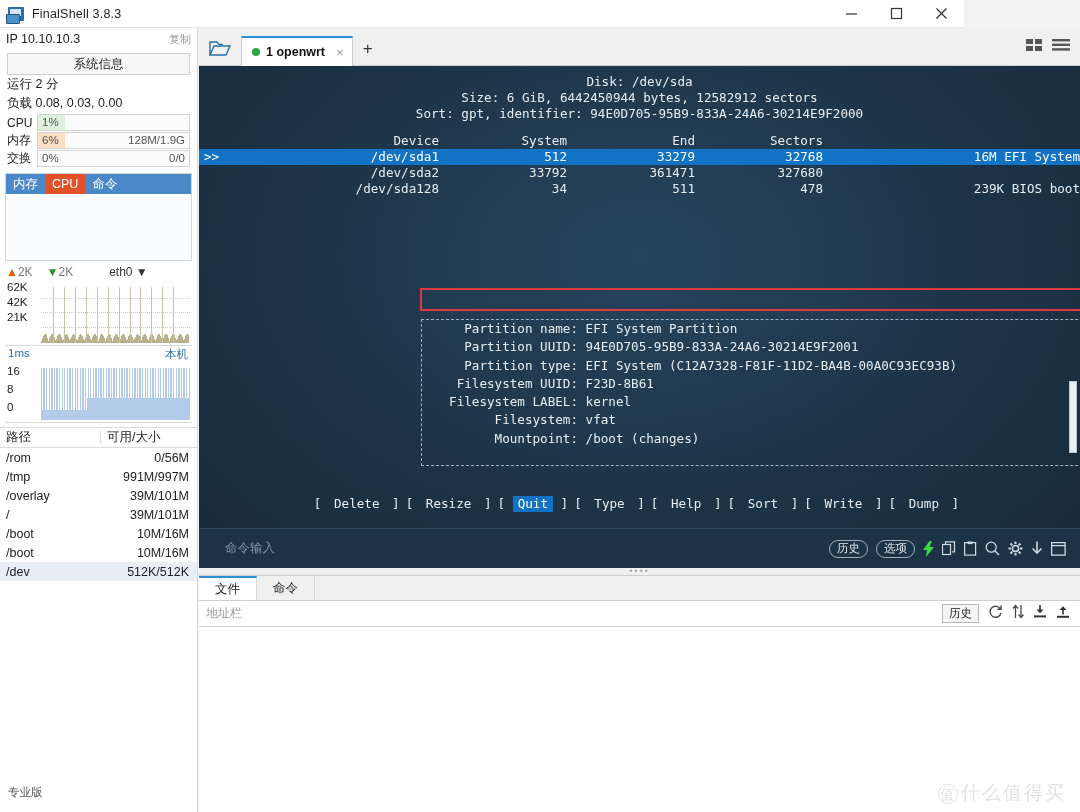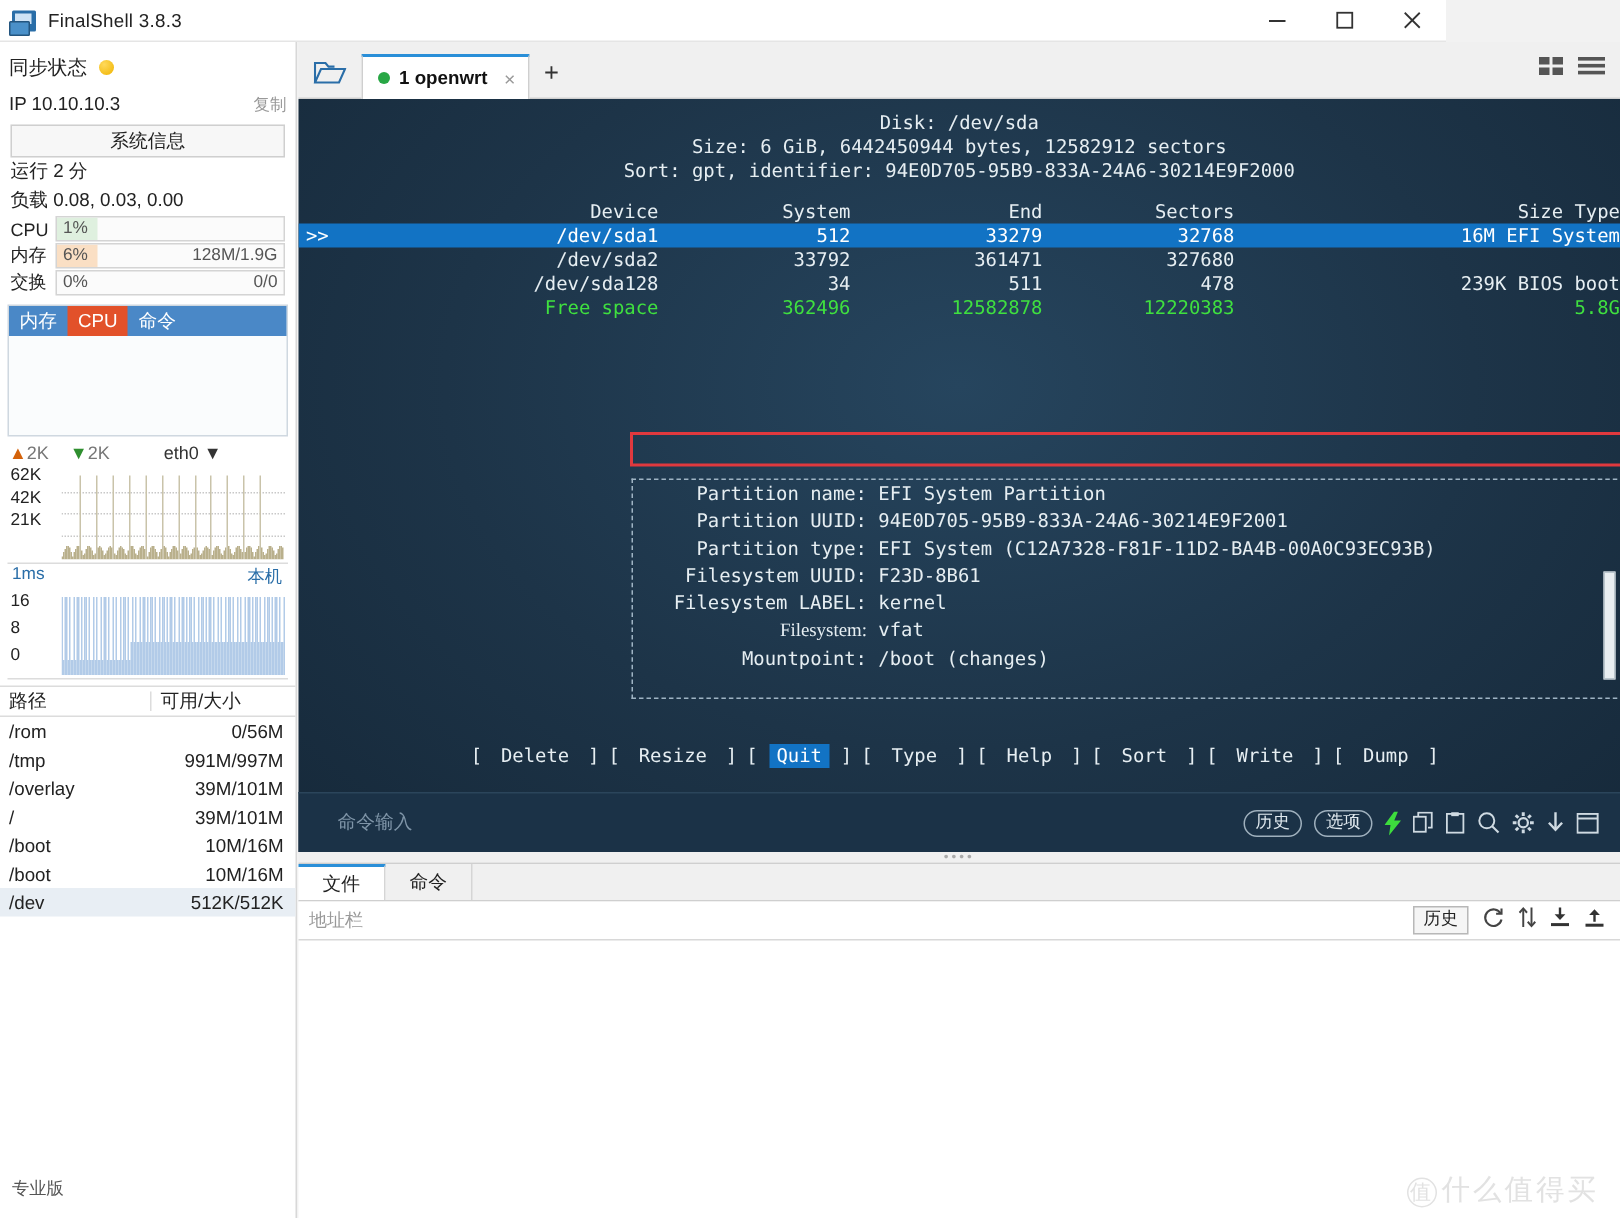--- a/index.html
+++ b/index.html
@@ -266,24 +266,20 @@
       <div class="win-btn">
         <svg width="13" height="13">
             <line x1="1.5" y1="1.5" x2="11.5" y2="11.5" stroke="#333" stroke-width="1.2"></line>
             <line x1="11.5" y1="1.5" x2="1.5" y2="11.5" stroke="#333" stroke-width="1.2"></line>
           </svg>
       </div>
     </div>
   </div>
 
   <div id="sidebar">
-    <div class="sb-row" id="sync-row">
-      <span id="sync-label">同步状态</span>
-      <span id="sync-dot"></span>
-    </div>
     <div class="sb-row" id="ip-row">
       <span id="ip-text">IP 10.10.10.3</span>
       <span id="copy-link">复制</span>
     </div>
     <div id="sysinfo-btn">系统信息</div>
     <div class="stat-line">运行 2 分</div>
     <div class="stat-line">负载 0.08, 0.03, 0.00</div>
 
     <div id="meters">
         <div class="meter-row">
@@ -733,40 +729,38 @@
       <div class="t-line t-center">Sort: gpt, identifier: 94E0D705-95B9-833A-24A6-30214E9F2000</div>
     </div>
 
     <div id="parttable">
       <div class="row-grid t-line">
         <span class="rc"></span>
         <span class="rc rl" style="padding-left:14px">Device</span>
         <span class="rc ra">System</span>
         <span class="rc ra">End</span>
         <span class="rc ra">Sectors</span>
-        <span class="rc rl" style="padding-left:24px">Size Type</span>
       </div>
       <div id="part-rows">
           <div class="row-grid t-line t-sel"><span class="rc" style="padding-left:5px">&gt;&gt;</span><span class="rc rl" style="padding-left:14px">/dev/sda1</span><span class="rc ra">512</span><span class="rc ra">33279</span><span class="rc ra">32768</span><span class="rc rl" style="padding-left:24px">16M EFI System</span></div>
           <div class="row-grid t-line"><span class="rc" style="padding-left:5px"></span><span class="rc rl" style="padding-left:14px">/dev/sda2</span><span class="rc ra">33792</span><span class="rc ra">361471</span><span class="rc ra">327680</span></div>
           <div class="row-grid t-line"><span class="rc" style="padding-left:5px"></span><span class="rc rl" style="padding-left:14px">/dev/sda128</span><span class="rc ra">34</span><span class="rc ra">511</span><span class="rc ra">478</span><span class="rc rl" style="padding-left:24px">239K BIOS boot</span></div>
-          <div class="row-grid t-line green"><span class="rc" style="padding-left:5px"></span><span class="rc rl" style="padding-left:14px">Free space</span><span class="rc ra">362496</span><span class="rc ra">12582878</span><span class="rc ra">12220383</span><span class="rc rl" style="padding-left:24px">5.8G</span></div>
         </div>
     </div>
 
     <div id="redbox"></div>
 
     <div id="detail-box">
       <div id="detail-lines">
           <div class="detail-line"><span style="display: inline-block; width: 150px; text-align: right;">Partition name:</span><span> EFI System Partition</span></div>
           <div class="detail-line"><span style="display: inline-block; width: 150px; text-align: right;">Partition UUID:</span><span> 94E0D705-95B9-833A-24A6-30214E9F2001</span></div>
           <div class="detail-line"><span style="display: inline-block; width: 150px; text-align: right;">Partition type:</span><span> EFI System (C12A7328-F81F-11D2-BA4B-00A0C93EC93B)</span></div>
           <div class="detail-line"><span style="display: inline-block; width: 150px; text-align: right;">Filesystem UUID:</span><span> F23D-8B61</span></div>
           <div class="detail-line"><span style="display: inline-block; width: 150px; text-align: right;">Filesystem LABEL:</span><span> kernel</span></div>
-          <div class="detail-line"><span style="display: inline-block; width: 150px; text-align: right; font-family: Liberation Serif, serif;">Filesystem:</span><span> vfat</span></div>
+          <div class="detail-line"><span style="display: inline-block; width: 150px; text-align: right;">Filesystem:</span><span> vfat</span></div>
           <div class="detail-line"><span style="display: inline-block; width: 150px; text-align: right;">Mountpoint:</span><span> /boot (changes)</span></div>
         </div>
     </div>
 
     <div id="menubar" class="t-line"><span style="margin-right: 6px;"><span>[ </span><span class="menu-item">Delete</span><span> ]</span></span><span style="margin-right: 6px;"><span>[ </span><span class="menu-item">Resize</span><span> ]</span></span><span style="margin-right: 6px;"><span>[ </span><span class="menu-item active">Quit</span><span> ]</span></span><span style="margin-right: 6px;"><span>[ </span><span class="menu-item">Type</span><span> ]</span></span><span style="margin-right: 6px;"><span>[ </span><span class="menu-item">Help</span><span> ]</span></span><span style="margin-right: 6px;"><span>[ </span><span class="menu-item">Sort</span><span> ]</span></span><span style="margin-right: 6px;"><span>[ </span><span class="menu-item">Write</span><span> ]</span></span><span style="margin-right: 6px;"><span>[ </span><span class="menu-item">Dump</span><span> ]</span></span></div>
     <div id="note1" class="t-line blue-note">Note that partition table entries are not in disk order now.</div>
     <div id="note2" class="t-line">Quit program without writing changes</div>
 
     <div id="term-scroll">
       <div id="term-thumb"></div>

